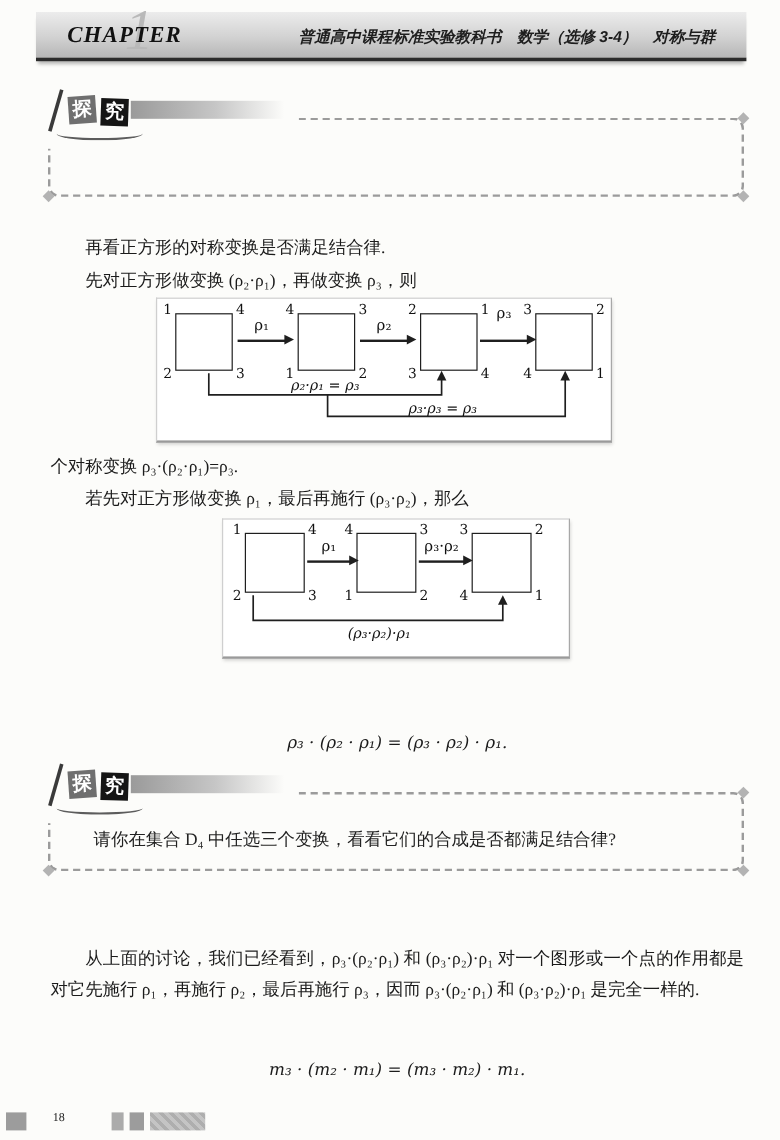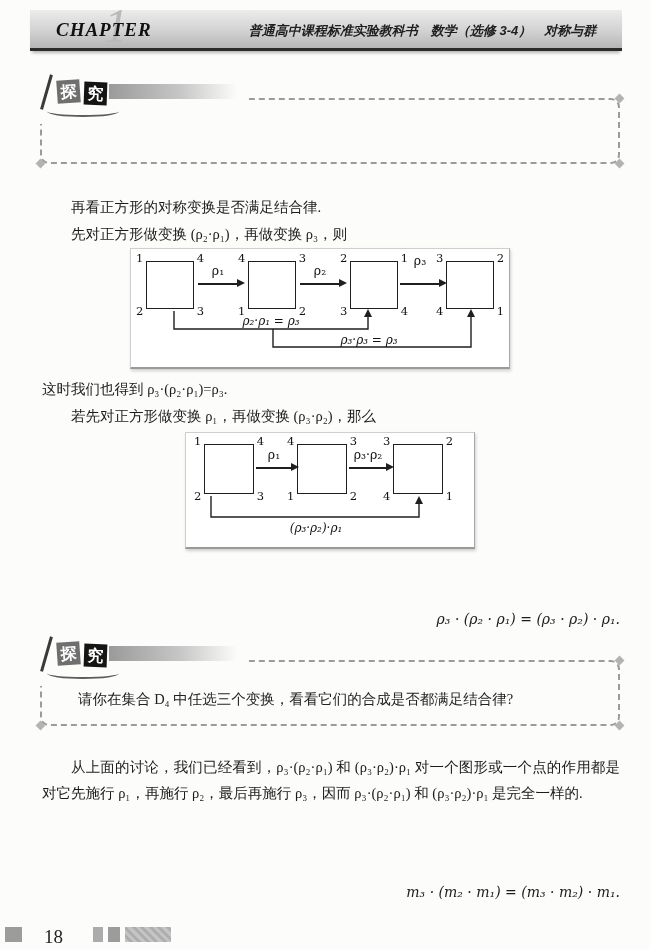--- a/index.html
+++ b/index.html
@@ -66,24 +66,24 @@
     border-bottom:2px solid #5c5c5c; border-radius:50%;
   }
   
   .tline{
     position:absolute; left:42px; width:578px; font-size:14.5px;
     line-height:23px; color:#1b1b1b;
   }
   .indent{padding-left:29px;}
   .para{
     position:absolute; left:42px; width:578px; font-size:14.5px;
-    line-height:26px; text-align:justify; text-indent:2em; color:#1b1b1b;
+    line-height:26px; text-align:justify; text-indent:2em; color:#1b1b1b;margin-top:32px;
   }
   .formula{
-    position:absolute; left:42px; width:578px; text-align:right;
+    position:absolute; left:42px; width:578px; text-align:center;
     font-size:14px; font-style:italic;
     font-family:"DejaVu Serif","DejaVu Sans",serif;
   }
   
   .diagram{
     position:absolute; background:#fff;
     border:1px solid #cfcfcf; border-right:1px solid #a8a8a8;
     border-bottom:2px solid #9a9a9a;
     box-shadow:1px 2px 3px rgba(0,0,0,.18);
   }
@@ -107,21 +107,21 @@
     font-family:"DejaVu Serif","DejaVu Sans",serif; color:#111;
   }
   .blabel{
     position:absolute; font-size:12px; font-style:italic; text-align:center;
     font-family:"DejaVu Serif","DejaVu Sans",serif; color:#111; width:120px;
   }
   .bracket-svg{position:absolute; left:0; top:0;}
   
   .foot-block{position:absolute; top:927px; height:15px;}
   .page-number{
-    position:absolute; left:44px; top:926px; font-size:19px; color:#222;text-align:right;
+    position:absolute; left:44px; top:926px; font-size:10px; color:#222;text-align:right;
   }
 </style>
 </head>
 <body>
 
 <div class="page">
 
   <div class="header-bar">
     <div class="chapter-ghost">1</div>
     <div class="chapter-label">CHAPTER</div>
@@ -181,22 +181,22 @@
     <svg class="bracket-svg" width="378" height="118">
       <polyline points="43,62 43,80 237,80 237,67" fill="none" stroke="#1f1f1f" stroke-width="1.4"></polyline>
       <polygon points="237,60 233,68 241,68" fill="#1f1f1f"></polygon>
       <polyline points="142,80 142,98 340,98 340,67" fill="none" stroke="#1f1f1f" stroke-width="1.4"></polyline>
       <polygon points="340,60 336,68 344,68" fill="#1f1f1f"></polygon>
     </svg>
     <div class="blabel" style="left:80px; top:65px;">ρ₂·ρ₁ = ρ₃</div>
     <div class="blabel" style="left:178px; top:84px;">ρ₃·ρ₃ = ρ₃</div>
   </div>
 
-  <div class="tline" style="top:378px;">这时我们也得到 ρ₃·(ρ₂·ρ₁)=ρ₃.</div>
-  <div class="tline indent" style="top:405px;">若先对正方形做变换 ρ₁，再做变换 (ρ₃·ρ₂)，那么</div>
+  <div class="tline" style="top:378px;">个对称变换 ρ₃·(ρ₂·ρ₁)=ρ₃.</div>
+  <div class="tline indent" style="top:405px;">若先对正方形做变换 ρ₁，最后再施行 (ρ₃·ρ₂)，那么</div>
 
   <div class="diagram" style="left:185px; top:432px; width:288px; height:114px;">
     <div class="sq" style="left:18px; top:11px; width:48px; height:48px;">
       <span class="cn tl">1</span>
       <span class="cn tr">4</span>
       <span class="cn bl">2</span>
       <span class="cn br">3</span>
     </div>
     <div class="sq" style="left:111px; top:11px; width:48px; height:48px;">
       <span class="cn tl">4</span>

